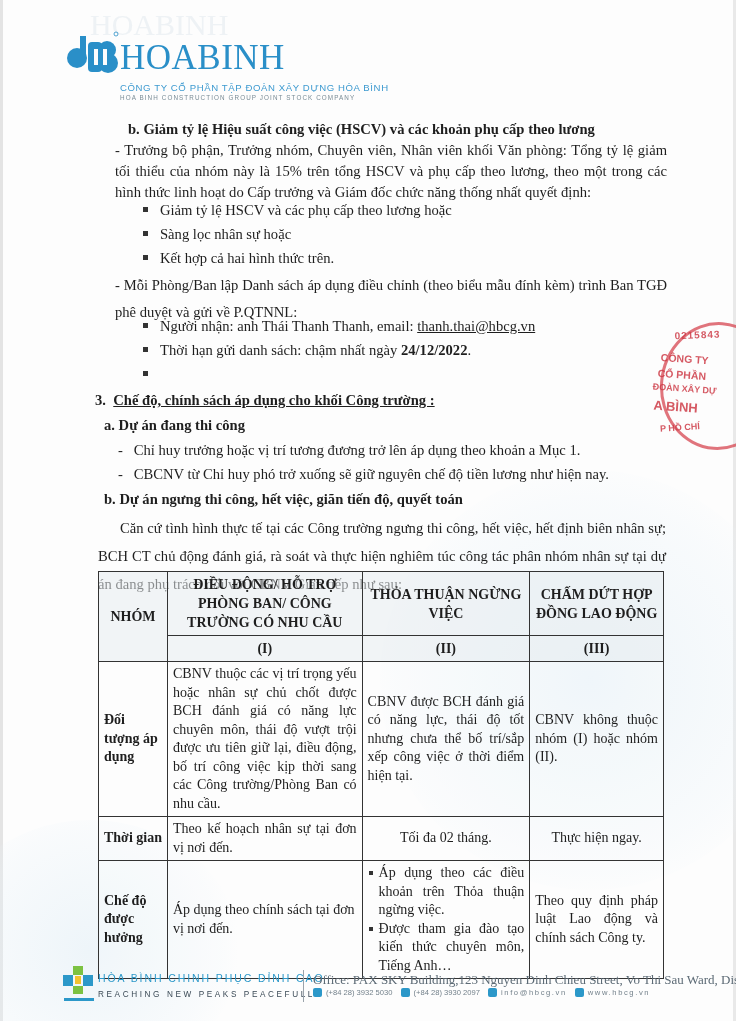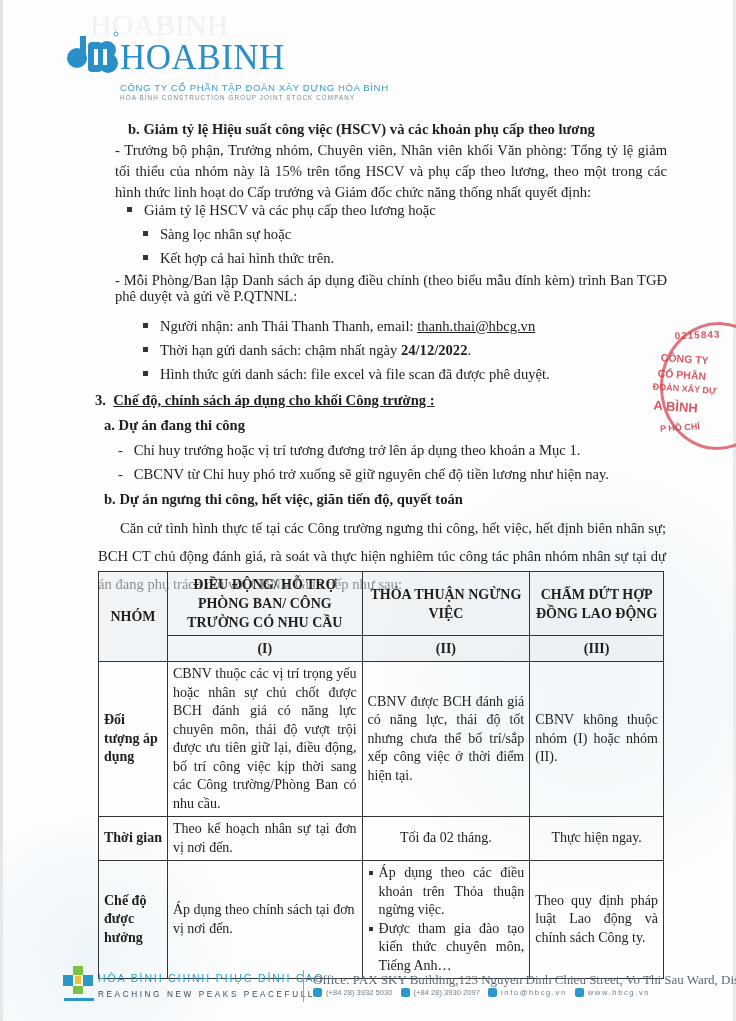--- a/index.html
+++ b/index.html
@@ -114,46 +114,45 @@
     <circle cx="50" cy="4" r="2" fill="none" stroke="#2a8fc8" stroke-width="0.8"></circle>
   </svg>
 </div>
 <div class="logo-word">HOABINH</div>
 <div class="logo-sub1">CÔNG TY CỔ PHẦN TẬP ĐOÀN XÂY DỰNG HÒA BÌNH</div>
 <div class="logo-sub2">HOA BINH CONSTRUCTION GROUP JOINT STOCK COMPANY</div>
 
 <div class="txt bold" style="left:104px; top:119px;padding-left:24px;">b.  Giảm tỷ lệ Hiệu suất công việc (HSCV) và các khoản phụ cấp theo lương</div>
 <div class="txt just" style="left:115px; top:140px; width:552px; line-height:21px;">- Trưởng bộ phận, Trưởng nhóm, Chuyên viên, Nhân viên khối Văn phòng: Tổng tỷ lệ giảm tối thiểu của nhóm này là 15% trên tổng HSCV và phụ cấp theo lương, theo một trong các hình thức linh hoạt do Cấp trưởng và Giám đốc chức năng thống nhất quyết định:</div>
 
-<div class="bullet" style="left:144px; top:200px;">
+<div class="bullet" style="left:160px; top:200px;">
   <span class="dot"></span>
   <span>Giảm tỷ lệ HSCV và các phụ cấp theo lương hoặc</span>
 </div>
 <div class="bullet" style="left:160px; top:224px;">
   <span class="dot"></span>
   <span>Sàng lọc nhân sự hoặc</span>
 </div>
 <div class="bullet" style="left:160px; top:248px;">
   <span class="dot"></span>
   <span>Kết hợp cả hai hình thức trên.</span>
 </div>
 
-<div class="txt just" style="left:115px; top:272px; width:552px; line-height:16px;">- Mỗi Phòng/Ban lập Danh sách áp dụng điều chỉnh (theo biểu mẫu đính kèm) trình Ban TGĐ phê duyệt và gửi về P.QTNNL:</div>
+<div class="txt just" style="left:115px; top:272px; width:552px; line-height:27px;">- Mỗi Phòng/Ban lập Danh sách áp dụng điều chỉnh (theo biểu mẫu đính kèm) trình Ban TGĐ phê duyệt và gửi về P.QTNNL:</div>
 
 <div class="bullet" style="left:160px; top:316px;">
   <span class="dot"></span>
   <span>Người nhận: anh Thái Thanh Thanh, email: </span><a class="link">thanh.thai@hbcg.vn</a>
 </div>
 <div class="bullet" style="left:160px; top:340px;">
   <span class="dot"></span>
   <span>Thời hạn gửi danh sách: chậm nhất ngày </span><b>24/12/2022</b><span>.</span>
 </div>
 <div class="bullet" style="left:160px; top:364px;">
   <span class="dot"></span>
-  <span>Hình thức gửi danh sách: file excel và file scan đã được phê duyệt.</span>
 </div>
 
 <div class="txt bold" style="left:95px; top:390px;">
   <span>3.</span>&nbsp;&nbsp;<span class="u">Chế độ, chính sách áp dụng cho khối Công trường :</span>
 </div>
 
 <div class="txt bold" style="left:104px; top:415px;">a.  Dự án đang thi công</div>
 <div class="txt" style="left:118px; top:440px; white-space:pre;">-   Chỉ huy trưởng hoặc vị trí tương đương trở lên áp dụng theo khoản a Mục 1.</div>
 <div class="txt" style="left:118px; top:464px; white-space:pre;">-   CBCNV từ Chỉ huy phó trở xuống sẽ giữ nguyên chế độ tiền lương như hiện nay.</div>
 

